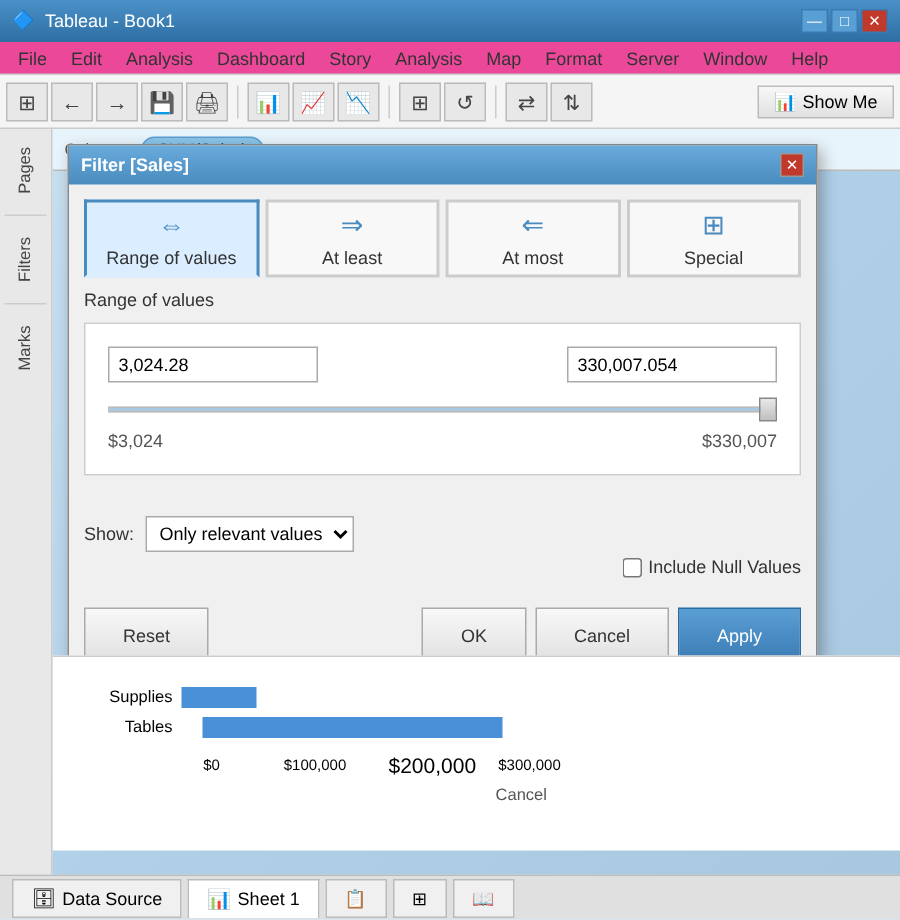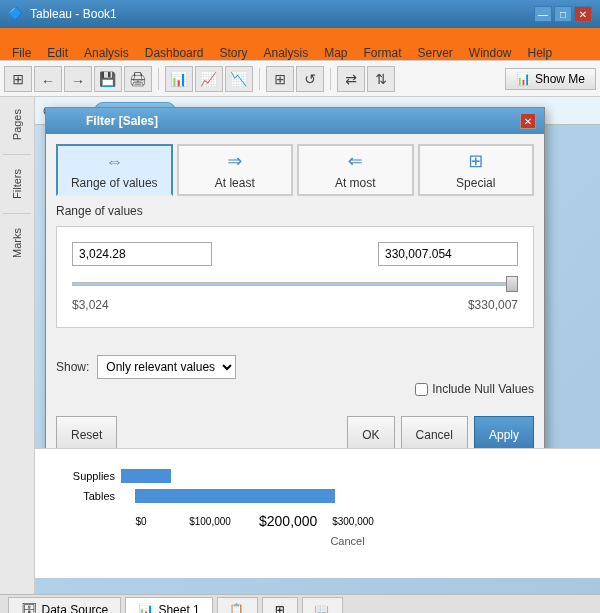--- a/index.html
+++ b/index.html
@@ -21,25 +21,25 @@
     .title-bar-controls { display: flex; gap: 2px; }
     .title-bar-btn {
       width: 18px; height: 16px; background: #5a9fd4; border: 1px solid #3a7ab4;
       color: white; font-size: 10px; display: flex; align-items: center; justify-content: center;
       cursor: pointer;
     }
     .title-bar-btn.close { background: #c0392b; }
 
     
     .menu-bar {
-      background: #f97316;
+      background: #ec4899;
       height: 22px;
       display: flex;
-      align-items: flex-start;
-      padding: 16px 4px;
+      align-items: center;
+      padding: 4px 4px;
       border-bottom: 1px solid #ccc;
     }
     .menu-item {
       padding: 2px 8px;
       cursor: pointer;
       font-size: 12px;
       color: #333;
     }
 
     
@@ -135,21 +135,21 @@
     }
     .dialog-title-bar {
       background: linear-gradient(to bottom, #6aabdc, #4a8bbf);
       height: 26px;
       display: flex;
       align-items: center;
       padding: 0 8px;
       color: white;
       font-size: 12px;
     }
-    .dialog-title { flex: 1; font-weight: bold; margin-left: 32px; }
+    .dialog-title { flex: 1; font-weight: bold; }
     .dialog-close-btn {
       width: 16px; height: 16px; background: #c0392b; border: 1px solid #999;
       display: flex; align-items: center; justify-content: center;
       cursor: pointer; font-size: 10px; color: white;
     }
 
     .dialog-body { padding: 10px; }
 
     
     .tab-row {
@@ -278,21 +278,21 @@
 
     
     .dialog-footer {
       display: flex;
       align-items: center;
       padding: 0 10px 10px;
       gap: 6px;
     }
     .footer-btn {
       height: 38px;
-      padding: 0 14px;
+      padding: 0 25px;
       background: linear-gradient(to bottom, #f8f8f8, #e0e0e0);
       border: 1px solid #aaa;
       cursor: pointer;
       font-size: 12px;
       color: #333;
     }
     .footer-btn.apply {
       background: linear-gradient(to bottom, #5a9fd4, #3a7ab4);
       color: white;
       border-color: #2a6a9e;

